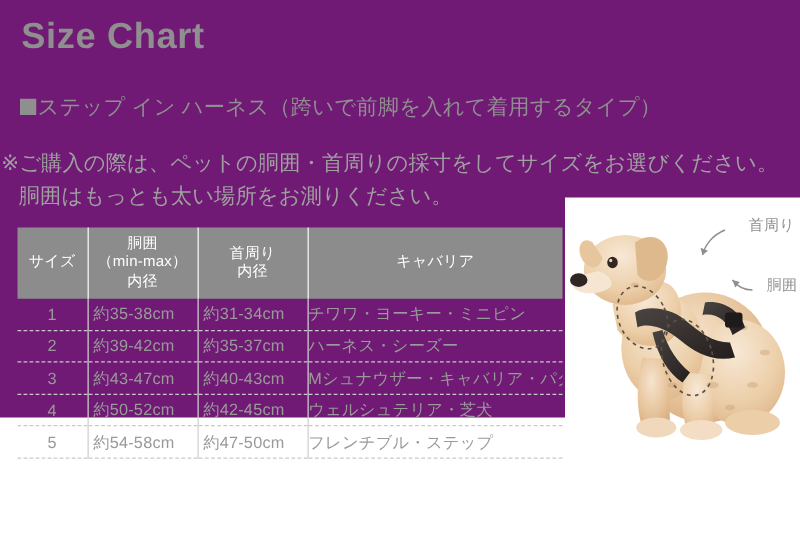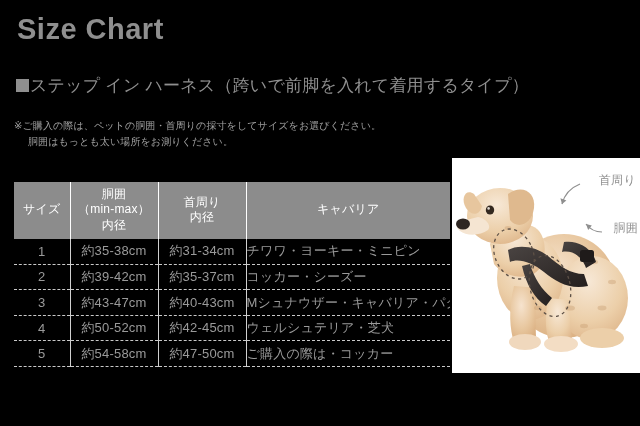--- a/index.html
+++ b/index.html
@@ -14,22 +14,22 @@
     overflow: hidden;
     font-family: "Liberation Sans", "DejaVu Sans", sans-serif;
     color: #8c8c8c;
     -webkit-font-smoothing: antialiased;
   }
 
   #page {
     position: absolute;
     left: 0; top: 0;
     width: 640px;
-    height: 426px;
-    background: #000000;
+    height: 334px;
+    background: #701a75;
   }
 
   
   .page-title {
     position: absolute;
     left: 17px;
     top: 14px;
     font-size: 29px;
     font-weight: bold;
     letter-spacing: 0.5px;
@@ -54,23 +54,23 @@
     width: 13px;
     height: 13px;
     background: #8f8f8f;
     vertical-align: -1px;
     margin-right: 1px;
   }
 
   
   .note {
     position: absolute;
-    left: 14px;
+    left: 1px;
     top: 118px;
-    font-size: 10px;
+    font-size: 17px;
     color: #a0a0a0;
     line-height: 1.55;
     white-space: nowrap;
     letter-spacing: 0.1px;
   }
   .note .line2 { padding-left: 14px; display: block; font-family: Liberation Serif, serif; }
 
   
   .size-table {
     position: absolute;
@@ -107,21 +107,21 @@
     padding: 0 4px;
     border-bottom: 1px dashed #c9c9c9;
     border-right: 1px solid #d0d0d0;
     vertical-align: middle;
     letter-spacing: 0.2px;
     white-space: nowrap;
     overflow: hidden;
   }
   .size-table tbody td.col-breed { border-right: none; }
   .size-table tbody td.col-size  { text-align: center; }
-  .size-table tbody td.col-num   { text-align: center; }
+  .size-table tbody td.col-num   { text-align: left; }
   .size-table tbody td.col-breed { text-align: left; padding-left: 0; }
 
   
   .photo-panel {
     position: absolute;
     left: 452px;
     top: 158px;
     width: 188px;
     height: 215px;
   }
@@ -189,39 +189,39 @@
       <tr>
         <td class="col-size">1</td>
         <td class="col-num">約35-38cm</td>
         <td class="col-num">約31-34cm</td>
         <td class="col-breed">チワワ・ヨーキー・ミニピン</td>
       </tr>
       <tr>
         <td class="col-size">2</td>
         <td class="col-num">約39-42cm</td>
         <td class="col-num">約35-37cm</td>
-        <td class="col-breed">コッカー・シーズー</td>
+        <td class="col-breed">ハーネス・シーズー</td>
       </tr>
       <tr>
         <td class="col-size">3</td>
         <td class="col-num">約43-47cm</td>
         <td class="col-num">約40-43cm</td>
         <td class="col-breed">Mシュナウザー・キャバリア・パグ</td>
       </tr>
       <tr>
         <td class="col-size">4</td>
         <td class="col-num">約50-52cm</td>
         <td class="col-num">約42-45cm</td>
         <td class="col-breed">ウェルシュテリア・芝犬</td>
       </tr>
       <tr>
         <td class="col-size">5</td>
         <td class="col-num">約54-58cm</td>
         <td class="col-num">約47-50cm</td>
-        <td class="col-breed">ご購入の際は・コッカー</td>
+        <td class="col-breed">フレンチブル・ステップ</td>
       </tr>
     </tbody>
   </table>
 
   <div class="photo-panel">
     <div class="photo-canvas">
       <svg viewBox="0 0 188 215" width="188" height="215">
         <defs>
           <radialGradient id="furA" cx="40%" cy="35%" r="75%">
             <stop offset="0%" stop-color="#f6e3ce"></stop>

